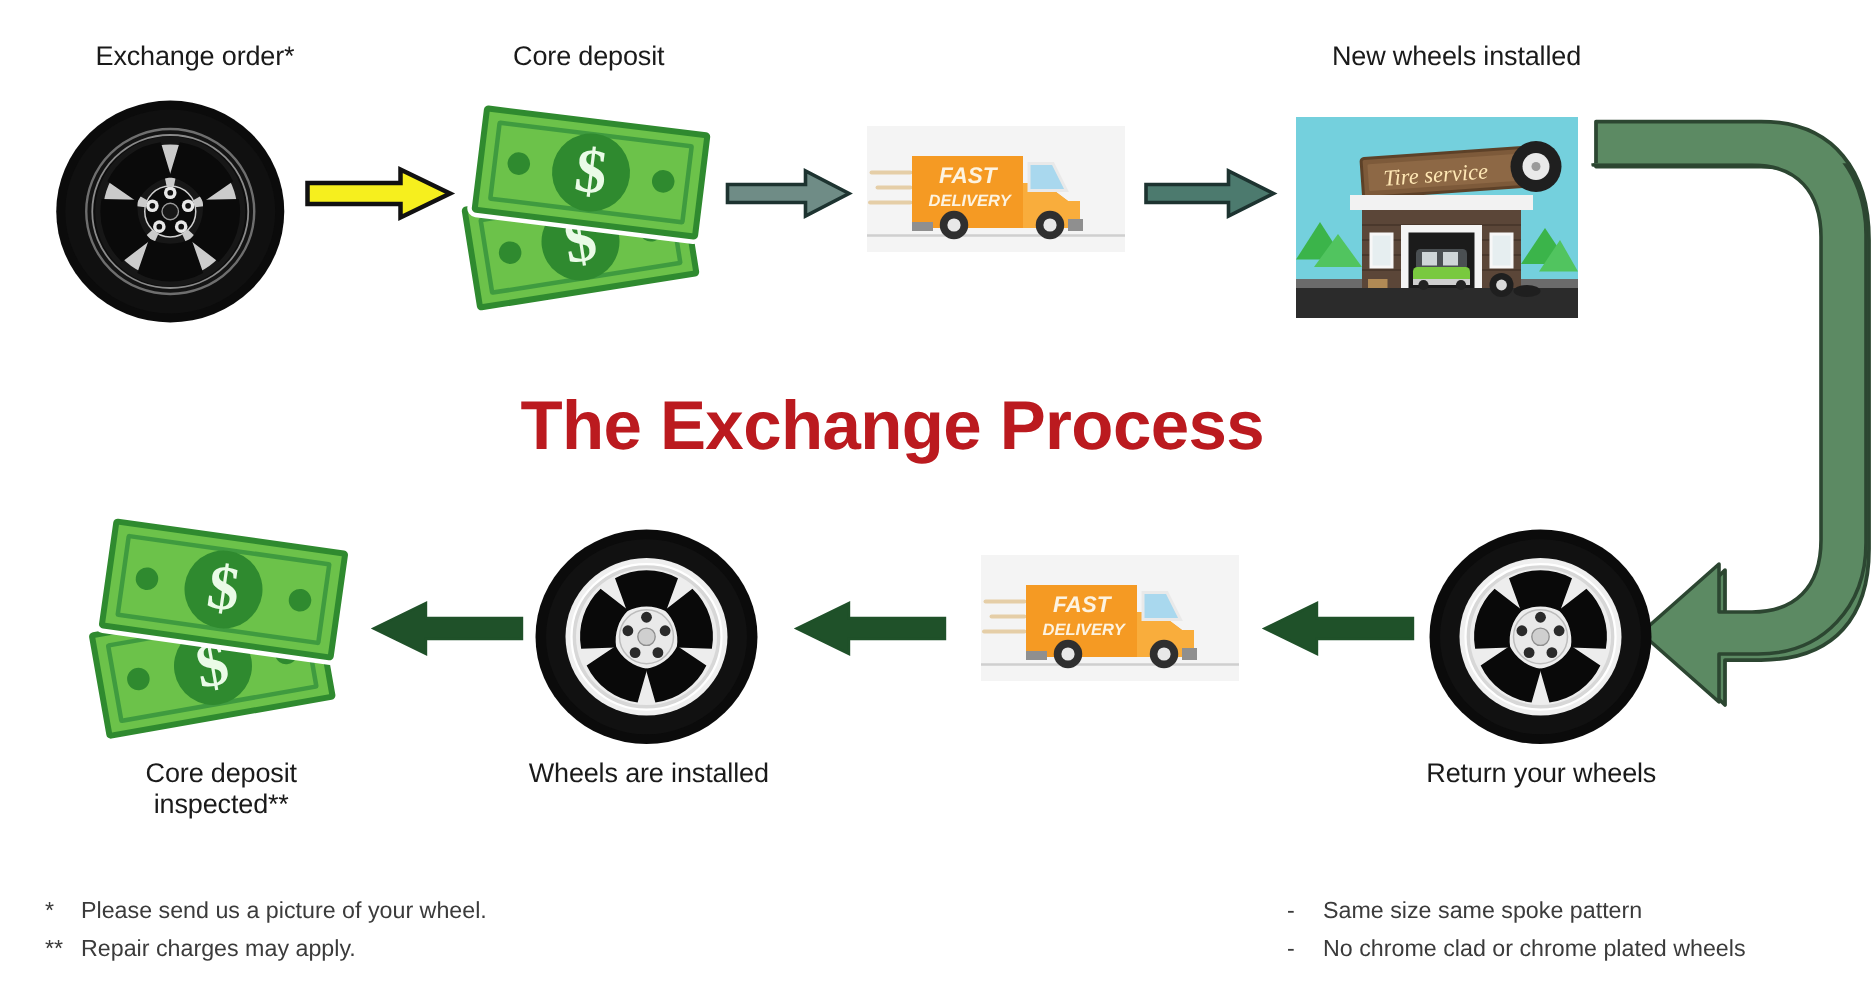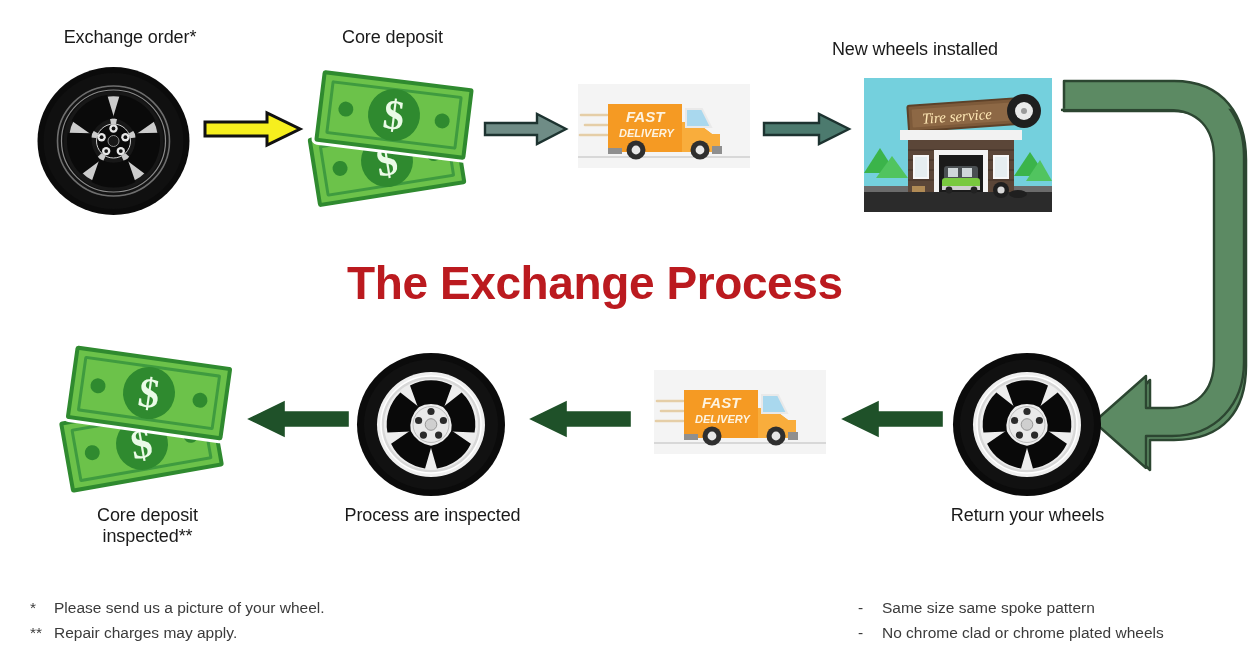--- a/index.html
+++ b/index.html
@@ -109,21 +109,21 @@
 </style>
 </head>
 <body>
 
 <div id="stage">
 
   <div class="abs label" style="left:10px; top:27px; width:240px;">Exchange order*</div>
 
   <div class="abs label" style="left:285px; top:27px; width:215px;">Core deposit</div>
 
-  <div class="abs label" style="left:760px; top:27px; width:310px;margin-top:12px;">New wheels installed</div>
+  <div class="abs label" style="left:816px; top:27px; width:310px;">New wheels installed</div>
 
   <div class="wheel" style="left:36px; top:66px;">
     <svg width="155" height="150" viewBox="0 0 155 150" aria-hidden="true">
       <g>
 
         <ellipse cx="77.5" cy="75" rx="76" ry="74" fill="#0b0b0b"></ellipse>
 
         <g stroke="#ffffff" stroke-width="0" fill="#151515">
           <ellipse cx="77.5" cy="75" rx="70" ry="68" fill="#101010"></ellipse>
         </g>
@@ -486,21 +486,21 @@
       </g>
       <circle cx="75" cy="72.5" r="5.8" fill="#cfcfcf" stroke="#8e8e8e" stroke-width="0.9"></circle>
     </svg>
   </div>
 
   <div class="abs label wrap" style="left:30px; top:505px; width:235px;">
     <span>Core deposit</span><br>
     <span>inspected**</span>
   </div>
 
-  <div class="abs label" style="left:290px; top:505px; width:285px;">Process are inspected</div>
+  <div class="abs label" style="left:290px; top:505px; width:285px;">Wheels are installed</div>
 
   <div class="abs label" style="left:890px; top:505px; width:275px;">Return your wheels</div>
 
   <div class="abs" style="left:30px; top:595px;">
     <div class="foot">
       <span class="mk">*</span><span>Please send us a picture of your wheel.</span>
     </div>
     <div class="foot">
       <span class="mk">**</span><span>Repair charges may apply.</span>
     </div>

